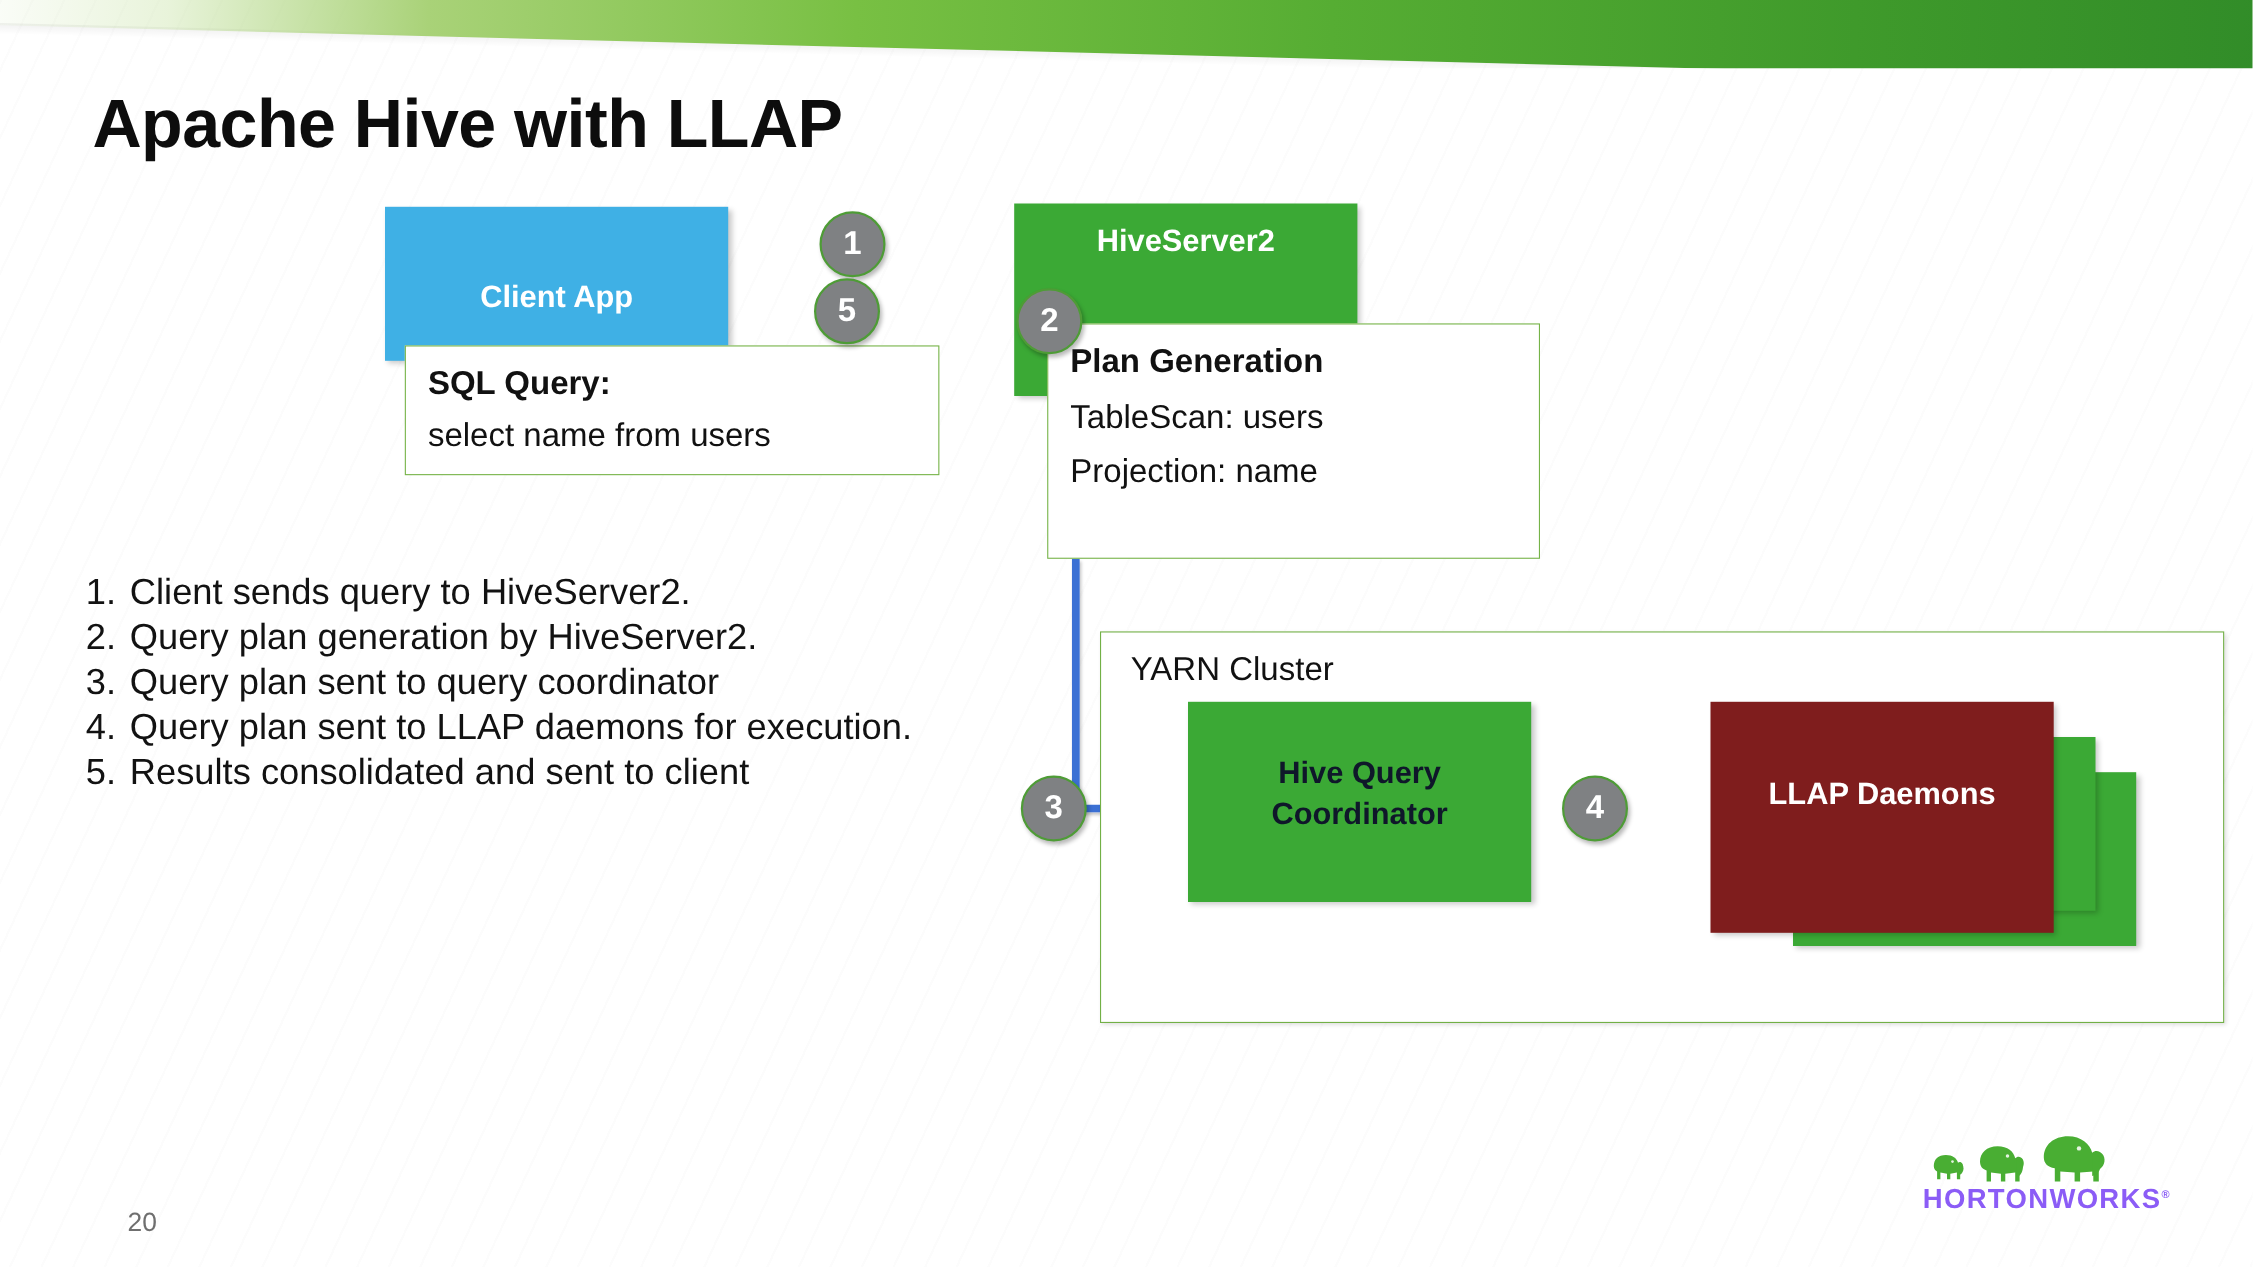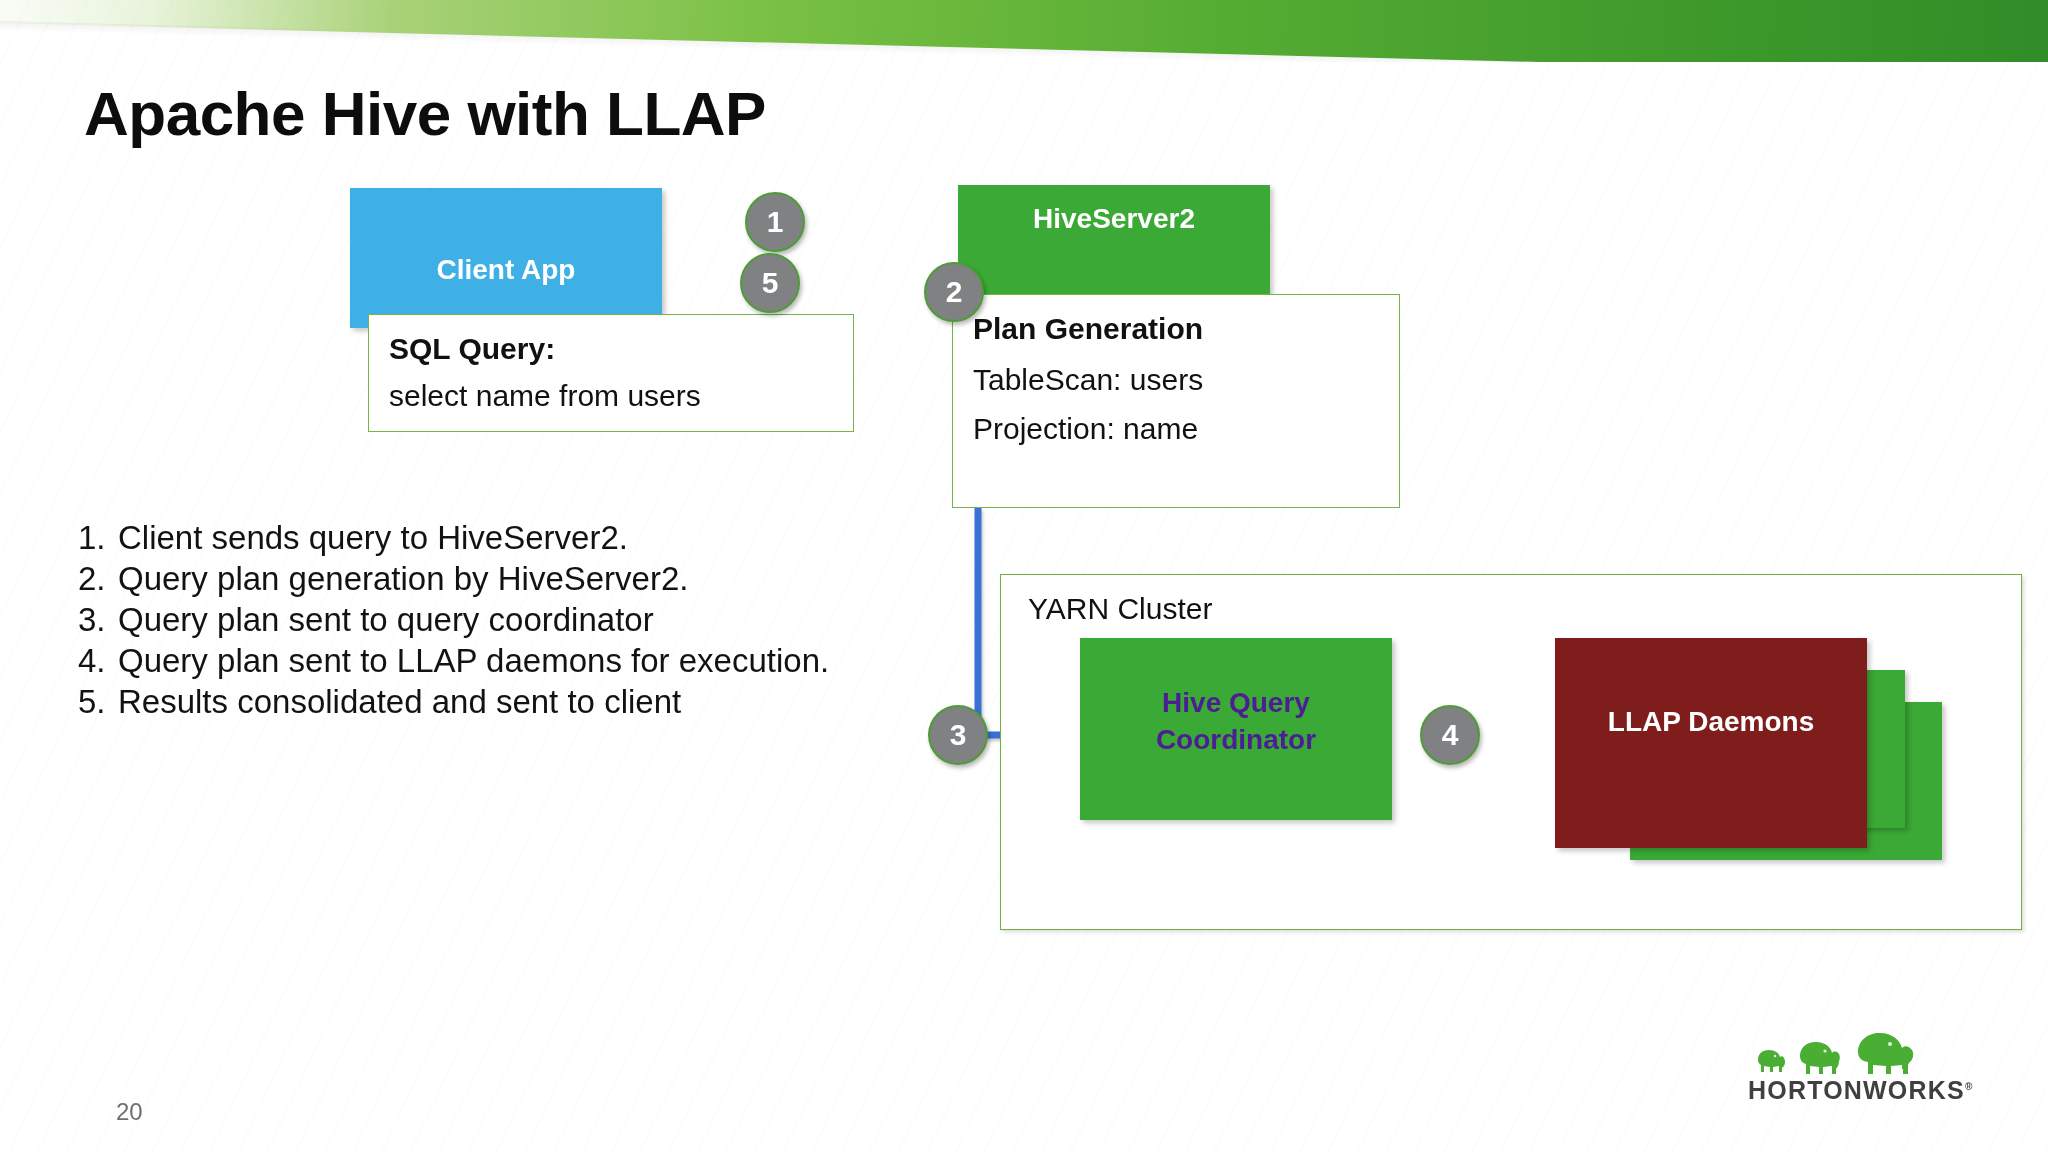--- a/index.html
+++ b/index.html
@@ -57,21 +57,20 @@
     background:#3FB0E5;
   }
   .client-app .lbl{
     position:absolute;left:0;right:0;top:66px;text-align:center;
     color:#ffffff;font-weight:bold;font-size:28px;
   }
 
   .hiveserver2{
     left:922px;top:185px;width:312px;height:175px;
     background:#3BA935;
-    margin-left:36px;
   }
   .hiveserver2 .lbl{
     position:absolute;left:0;right:0;top:18px;text-align:center;
     color:#ffffff;font-weight:bold;font-size:28px;
   }
 
   
   .callout{
     background:#ffffff;border:1px solid #76b348;box-sizing:border-box;
   }
@@ -99,21 +98,21 @@
   .yarn-label{
     position:absolute;left:1028px;top:592px;
     font-size:30px;color:#111;font-weight:normal;white-space:nowrap;
   }
 
   .coordinator{
     left:1080px;top:638px;width:312px;height:182px;background:#3BA935;
   }
   .coordinator .lbl{
     position:absolute;left:0;right:0;top:46px;text-align:center;
-    color:#4c1d95;font-weight:bold;font-size:28px;line-height:1.33;
+    color:#0f172a;font-weight:bold;font-size:28px;line-height:1.33;
   }
 
   .llap-back2{left:1630px;top:702px;width:312px;height:158px;background:#3BA935;}
   .llap-back1{left:1593px;top:670px;width:312px;height:158px;background:#3BA935;}
   .llap-front{left:1555px;top:638px;width:312px;height:210px;background:#7f1d1d;}
   .llap-front .lbl{
     position:absolute;left:0;right:0;top:68px;text-align:center;
     color:#ffffff;font-weight:bold;font-size:28px;
   }
 
@@ -144,21 +143,21 @@
   }
   .copyright{
     position:absolute;left:200px;top:1098px;font-size:19px;color:#5d5d5d;
     white-space:nowrap;
   }
 
   
   .logo{position:absolute;left:1748px;top:1032px;width:218px;height:76px;}
   .logo-word{
     position:absolute;left:0;top:44px;width:218px;
-    font-size:25px;font-weight:bold;letter-spacing:1.2px;color:#404040;
+    font-size:25px;font-weight:bold;letter-spacing:1.2px;color:#8b5cf6;
     text-align:center;white-space:nowrap;
   }
   .logo-word sup{font-size:10px;vertical-align:super;}
 </style>
 </head>
 <body>
 
 <div class="slide">
 
   <div class="bg-texture"></div>

